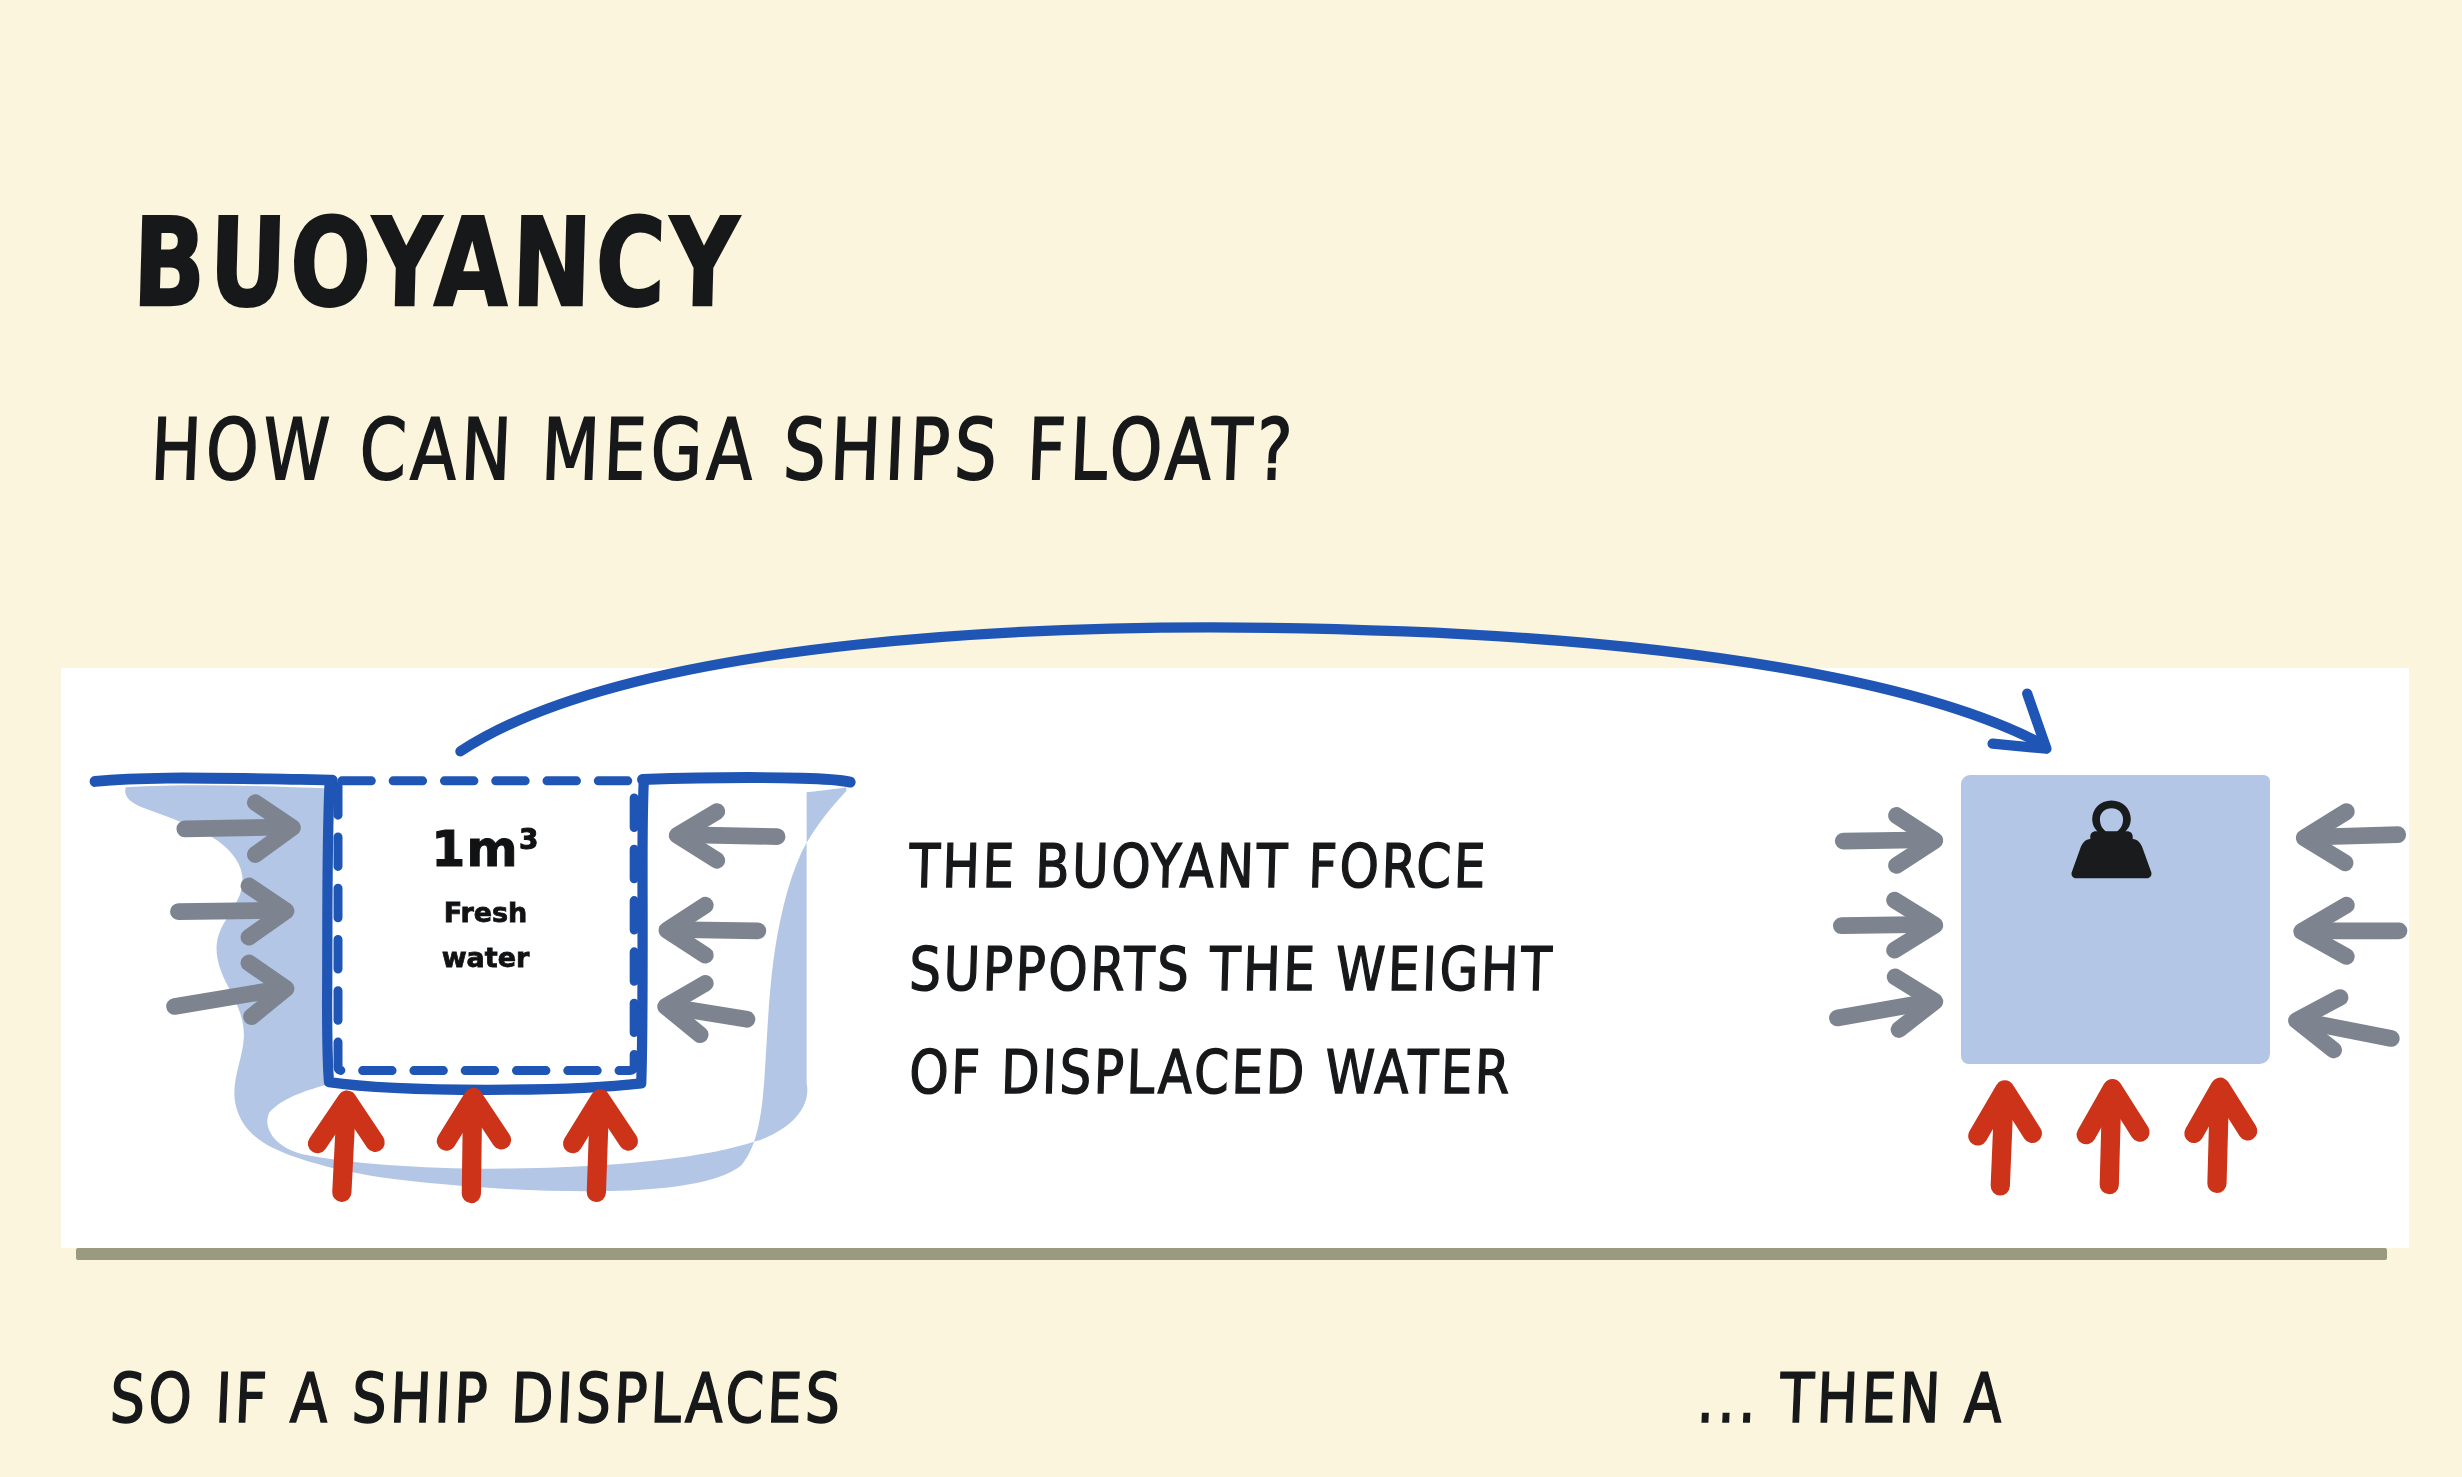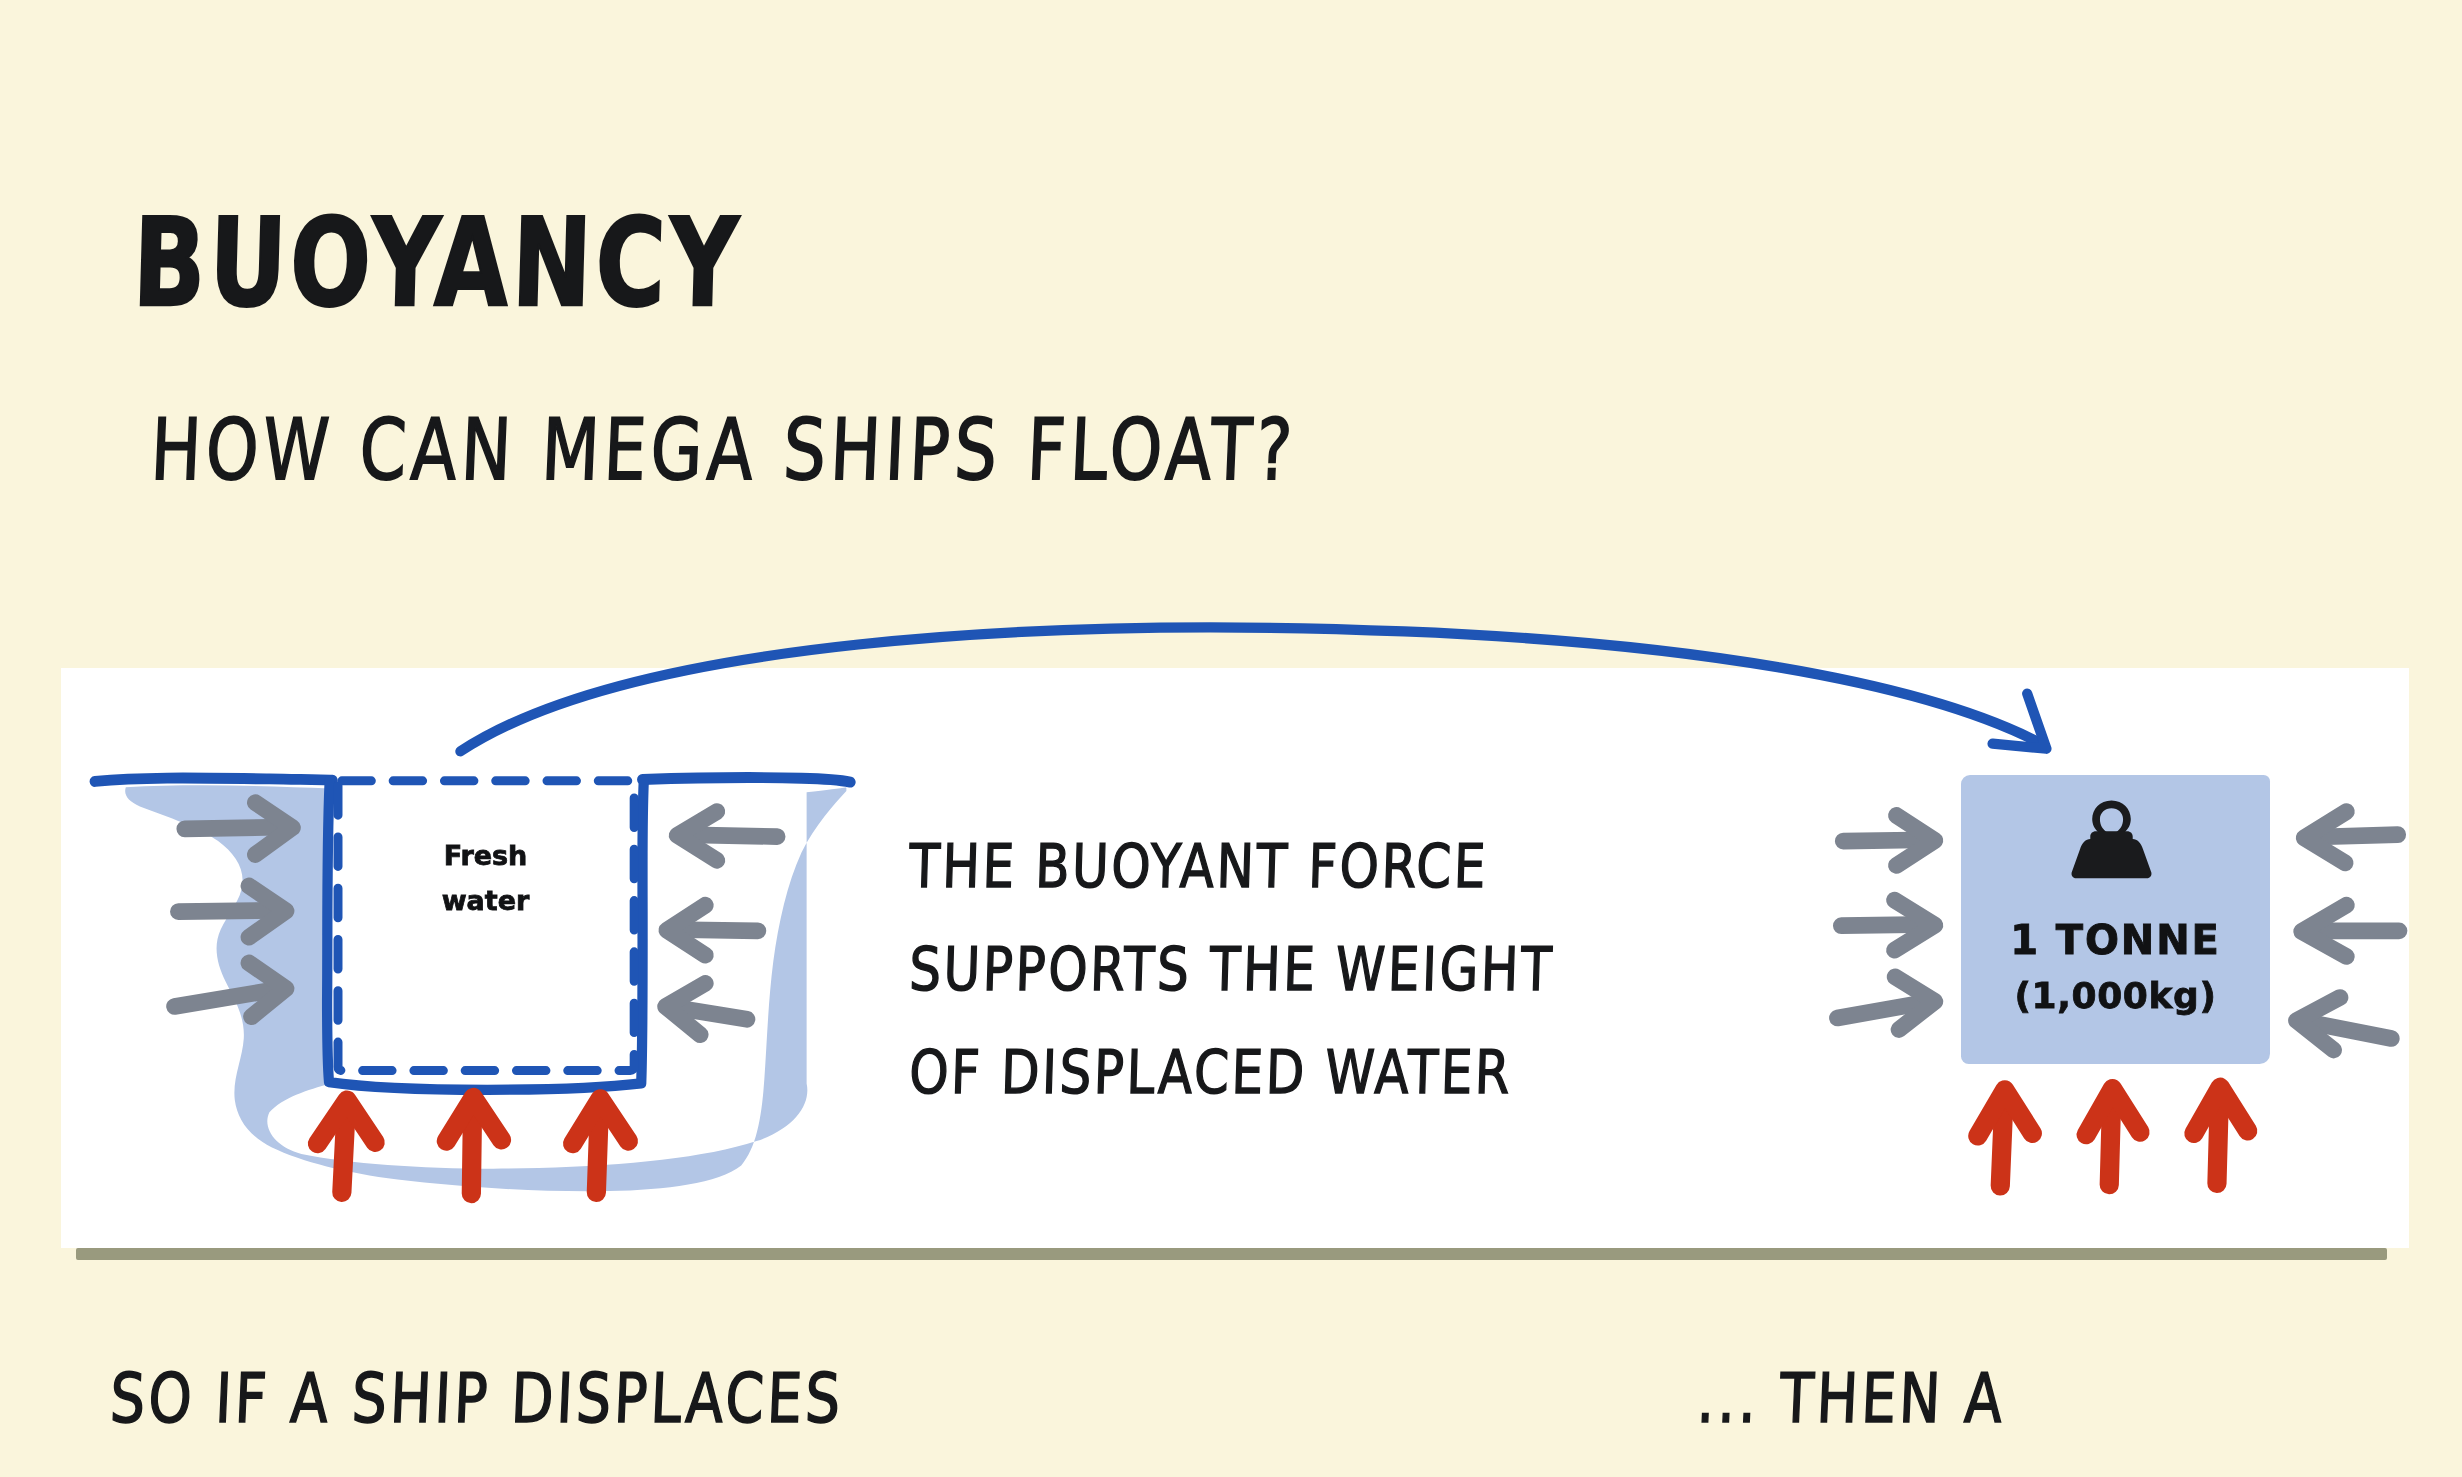--- a/index.html
+++ b/index.html
@@ -305,20 +305,21 @@
       <path d="M 3422,1768 L 3463,1696 L 3506,1764"></path>
     </g>
 
     <path stroke="#1f55b5" stroke-width="16" fill="none" stroke-linecap="round" d="M 718,1172
              C 980,1000 1620,962 2190,985
              C 2620,1002 2990,1060 3180,1158"></path>
     <path stroke="#1f55b5" stroke-width="16" fill="none" stroke-linecap="round" stroke-linejoin="round" d="M 3162,1082 L 3192,1168 L 3108,1160"></path>
   </svg>
 
   <div class="cube-label">
+    <div class="cube-vol"><span>1m</span><sup>3</sup></div>
     <div class="cube-sub">Fresh</div>
     <div class="cube-sub" style="margin-top:0">water</div>
   </div>
 
   <div class="explain">
     <div class="explain-line">THE BUOYANT FORCE</div>
     <div class="explain-line">SUPPORTS THE WEIGHT</div>
     <div class="explain-line">OF DISPLACED WATER</div>
   </div>
 
@@ -335,22 +336,18 @@
              L 100 60
              C 106 55 110 48 110 39
              C 110 23 98 10 80 10 Z" fill="#1a1b1d"></path>
     <path d="M 56 58 L 104 58 C 110 58 113 62 113 66 L 113 70
              C 120 70 126 76 129 86
              L 142 122 C 143 127 140 131 135 131
              L 25 131 C 20 131 17 127 18 122
              L 31 86 C 34 76 40 70 47 70
              L 47 66 C 47 62 50 58 56 58 Z" fill="#1a1b1d"></path>
   </svg>
-  <div class="block-label">
-    <div class="block-tonne">1 TONNE</div>
-    <div class="block-kg">(1,000kg)</div>
-  </div>
 
   <div class="footer-left">SO IF A SHIP DISPLACES</div>
   <div class="footer-right">... THEN A</div>
 
 </div>
 
 
 </body></html>

